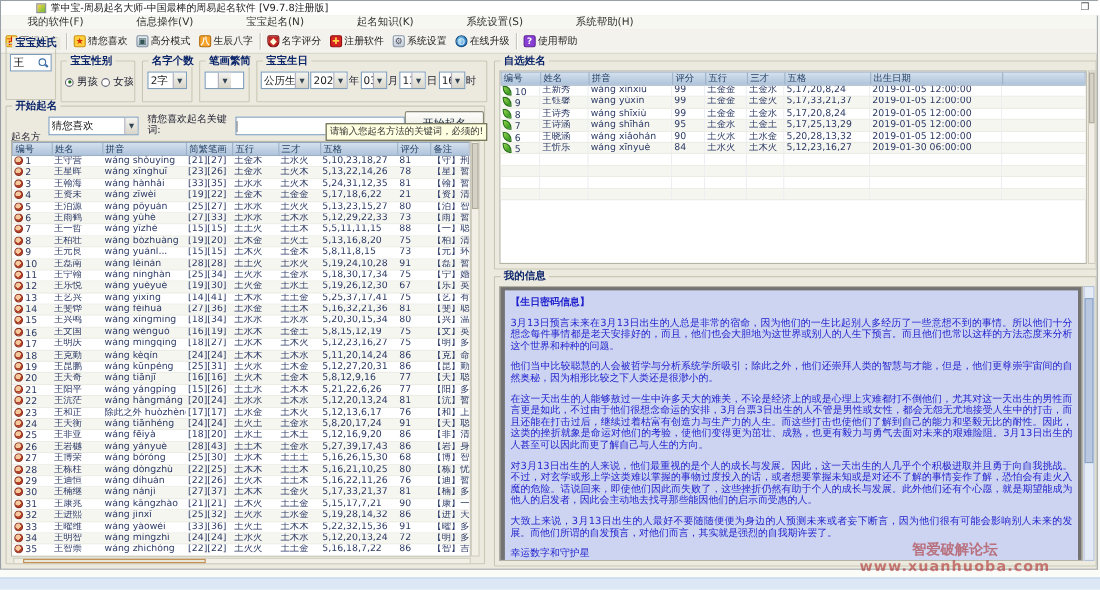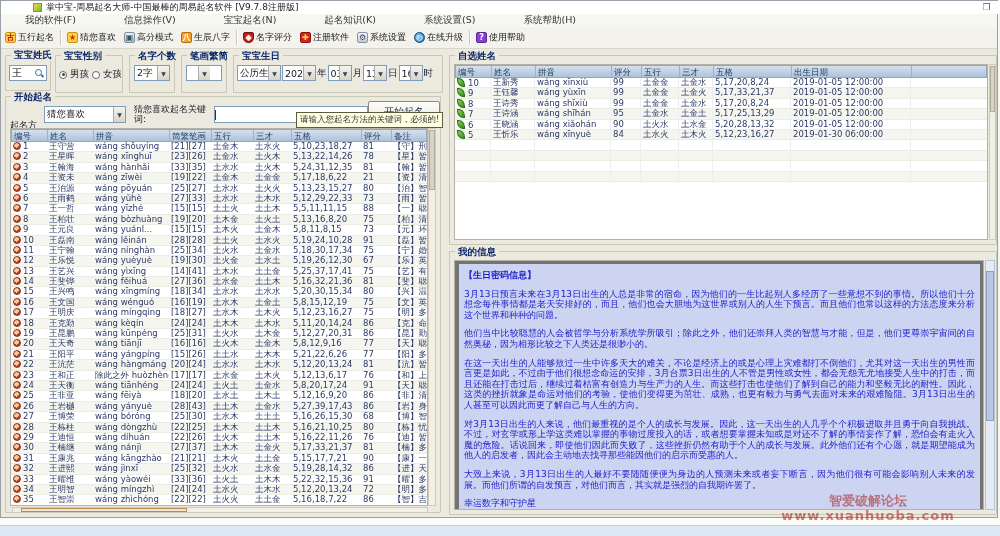--- a/index.html
+++ b/index.html
@@ -156,21 +156,21 @@
         <span class="tbi i-upgrade">◍</span>
         <span>在线升级</span>
       </div>
       <div class="tbsep"></div>
       <div class="tb">
         <span class="tbi i-help">?</span>
         <span>使用帮助</span>
       </div>
     </div>
 
-  <div class="gb" style="left:4px;top:54px;width:46px;height:36px;font-family:Liberation Serif, serif;">
+  <div class="gb" style="left:4px;top:38px;width:46px;height:52px;">
     <span class="lg">宝宝姓氏</span>
     <div class="inp" style="position:absolute;left:3px;top:9px;width:38px;">
       <input style="width: 20px;" value="王">
       <span class="mag"></span>
     </div>
   </div>
 
   <div class="gb" style="left:54px;top:54px;width:68px;height:38px;">
     <span class="lg">宝宝性别</span>
     <div class="frow" style="position:absolute;left:3px;top:12px;width:62px;overflow:hidden;">

